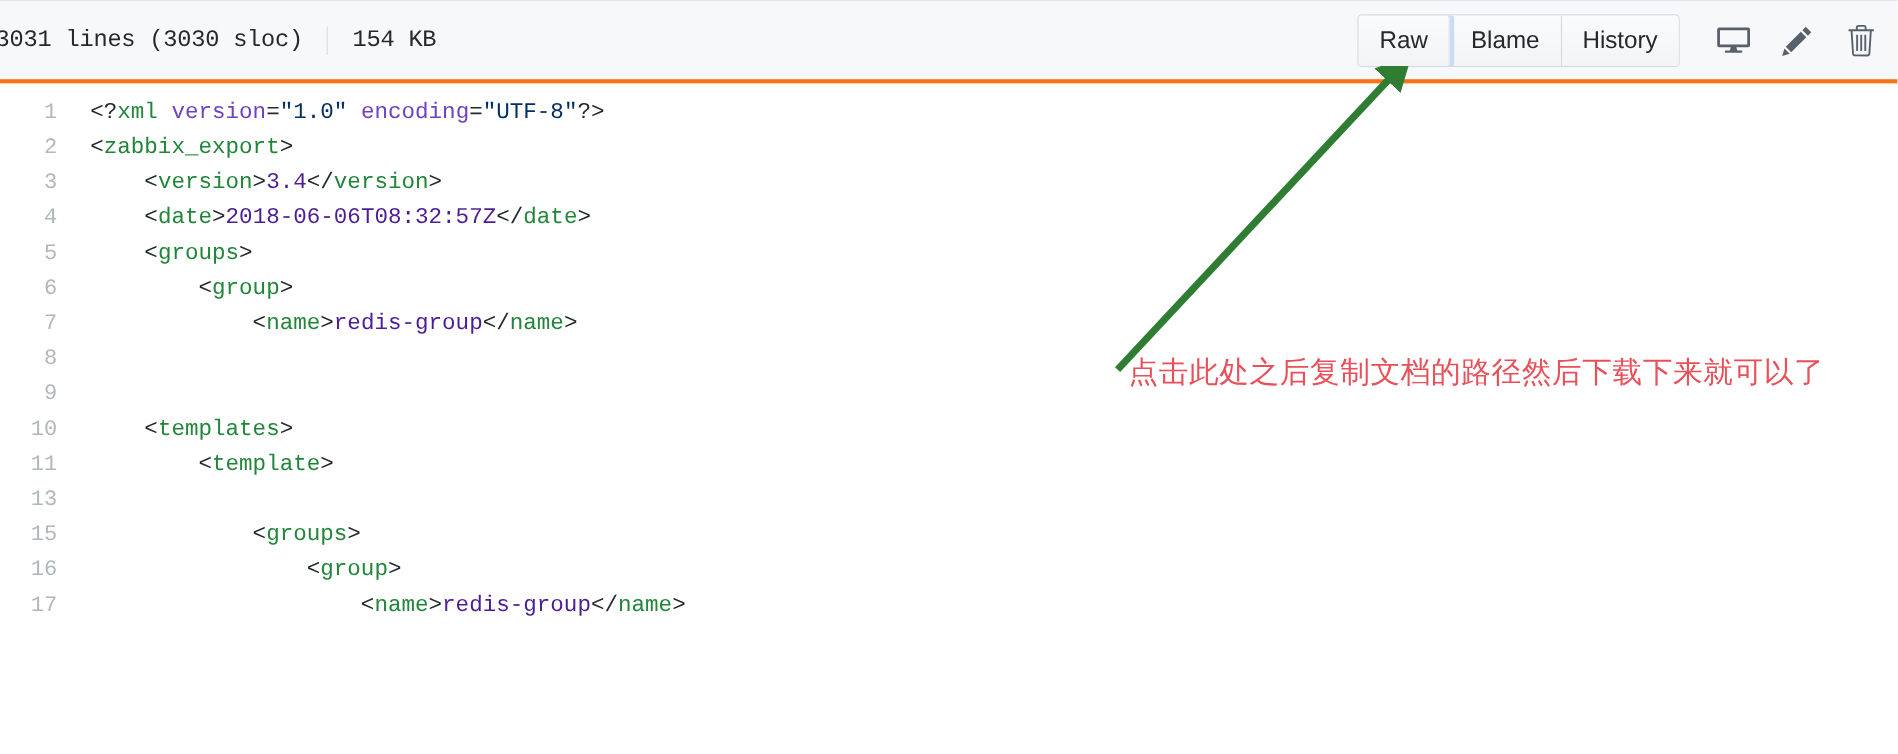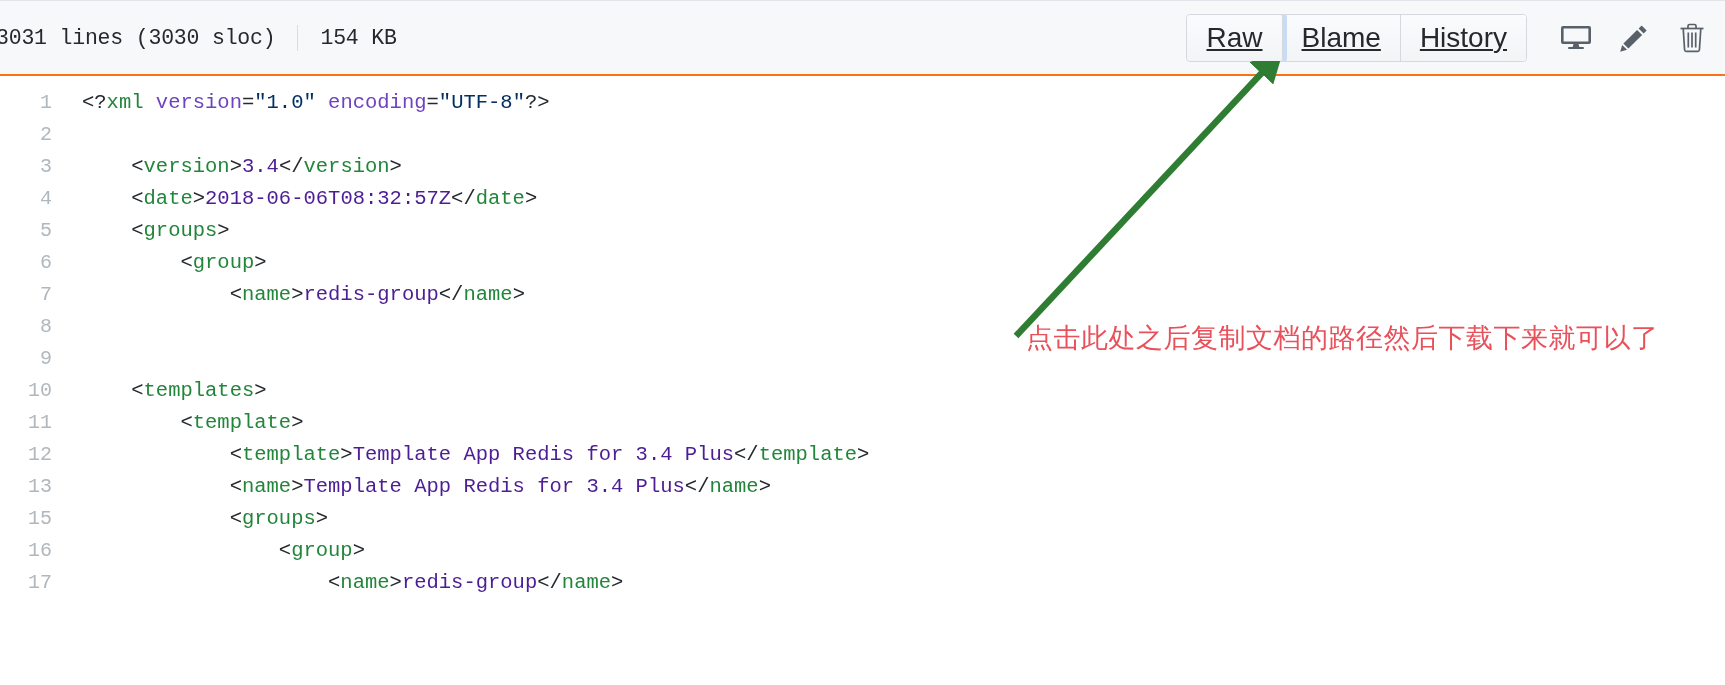--- a/index.html
+++ b/index.html
@@ -15,21 +15,21 @@
     position: relative;
   }
 
   
   .file-header {
     position: relative;
     height: 76px;
     box-sizing: border-box;
     background: #f6f8fa;
     border-top: 1px solid #e1e4e8;
-    border-bottom: 2px solid #f97316;
+    border-bottom: 4px solid #f97316;
     display: flex;
     padding: 0 18px 0 0;
     gap: 44px;
   }
   .file-meta {
     display: flex;
     align-items: center;
     font-family: "Liberation Mono", "DejaVu Sans Mono", monospace;
     font-size: 21.5px;
     color: #24292e;
@@ -61,28 +61,27 @@
     overflow: hidden;
     background: #fff;
     height: 46px;
   }
   .btn {
     display: flex;
     align-items: center;
     justify-content: center;
     padding: 0 19px;
     font-family: "Liberation Sans", sans-serif;
-    font-size: 28px;
+    font-size: 22px;
     color: #24292e;
     background: linear-gradient(#fafbfc, #f3f4f6);
     border-right: 1px solid #d5d9de;
     cursor: pointer;
     user-select: none;
     line-height: 1;
-    text-decoration: underline;
   }
   .btn:last-child { border-right: none; }
   .btn.focused {
     box-shadow: 0 0 0 4px #c8ddf5;
     border-radius: 3px;
     position: relative;
     z-index: 3;
   }
 
   
@@ -204,32 +203,31 @@
           <path d="M4.2 5.5 L5.6 27 A1.6 1.6 0 0 0 7.2 28.4 H18.8 A1.6 1.6 0 0 0 20.4 27 L21.8 5.5"></path>
           <path d="M9.3 9.6 V24.4 M13 9.6 V24.4 M16.7 9.6 V24.4"></path>
         </svg>
       </div>
     </div>
   </div>
 </div>
 
 <div class="code-area" id="code-area">
     <div class="code-row"><span class="ln">1</span><span class="lc"><span class="punc">&lt;?</span><span class="tag">xml</span><span class="txt"> </span><span class="attr">version</span><span class="punc">=</span><span class="str">"1.0"</span><span class="txt"> </span><span class="attr">encoding</span><span class="punc">=</span><span class="str">"UTF-8"</span><span class="punc">?&gt;</span></span></div>
-    <div class="code-row"><span class="ln">2</span></div>
+    <div class="code-row"><span class="ln">2</span><span class="lc"><span class="punc">&lt;</span><span class="tag">zabbix_export</span><span class="punc">&gt;</span></span></div>
     <div class="code-row"><span class="ln">3</span><span class="lc"><span class="txt">    </span><span class="punc">&lt;</span><span class="tag">version</span><span class="punc">&gt;</span><span class="txt">3.4</span><span class="punc">&lt;/</span><span class="tag">version</span><span class="punc">&gt;</span></span></div>
     <div class="code-row"><span class="ln">4</span><span class="lc"><span class="txt">    </span><span class="punc">&lt;</span><span class="tag">date</span><span class="punc">&gt;</span><span class="txt">2018-06-06T08:32:57Z</span><span class="punc">&lt;/</span><span class="tag">date</span><span class="punc">&gt;</span></span></div>
     <div class="code-row"><span class="ln">5</span><span class="lc"><span class="txt">    </span><span class="punc">&lt;</span><span class="tag">groups</span><span class="punc">&gt;</span></span></div>
     <div class="code-row"><span class="ln">6</span><span class="lc"><span class="txt">        </span><span class="punc">&lt;</span><span class="tag">group</span><span class="punc">&gt;</span></span></div>
     <div class="code-row"><span class="ln">7</span><span class="lc"><span class="txt">            </span><span class="punc">&lt;</span><span class="tag">name</span><span class="punc">&gt;</span><span class="txt">redis-group</span><span class="punc">&lt;/</span><span class="tag">name</span><span class="punc">&gt;</span></span></div>
     <div class="code-row"><span class="ln">8</span></div>
     <div class="code-row"><span class="ln">9</span></div>
     <div class="code-row"><span class="ln">10</span><span class="lc"><span class="txt">    </span><span class="punc">&lt;</span><span class="tag">templates</span><span class="punc">&gt;</span></span></div>
     <div class="code-row"><span class="ln">11</span><span class="lc"><span class="txt">        </span><span class="punc">&lt;</span><span class="tag">template</span><span class="punc">&gt;</span></span></div>
-    <div class="code-row"><span class="ln">12</span><span class="lc"><span class="txt">            </span><span class="punc">&lt;</span><span class="tag">template</span><span class="punc">&gt;</span><span class="txt">Template App Redis for 3.4 Plus</span><span class="punc">&lt;/</span><span class="tag">template</span><span class="punc">&gt;</span></span></div>
-    <div class="code-row"><span class="ln">13</span><span class="lc"><span class="txt">            </span><span class="punc">&lt;</span><span class="tag">name</span><span class="punc">&gt;</span><span class="txt">Template App Redis for 3.4 Plus</span><span class="punc">&lt;/</span><span class="tag">name</span><span class="punc">&gt;</span></span></div>
+    <div class="code-row"><span class="ln">13</span></div>
     <div class="code-row"><span class="ln">15</span><span class="lc"><span class="txt">            </span><span class="punc">&lt;</span><span class="tag">groups</span><span class="punc">&gt;</span></span></div>
     <div class="code-row"><span class="ln">16</span><span class="lc"><span class="txt">                </span><span class="punc">&lt;</span><span class="tag">group</span><span class="punc">&gt;</span></span></div>
     <div class="code-row"><span class="ln">17</span><span class="lc"><span class="txt">                    </span><span class="punc">&lt;</span><span class="tag">name</span><span class="punc">&gt;</span><span class="txt">redis-group</span><span class="punc">&lt;/</span><span class="tag">name</span><span class="punc">&gt;</span></span></div>
   </div>
 
 <div class="overlay">
   <svg width="1725" height="685" viewBox="0 0 1725 685" style="position:absolute;left:0;top:0;">
     <defs>
       <marker id="arrowhead" markerWidth="5" markerHeight="5" refX="2.4" refY="2.5" orient="auto" markerUnits="strokeWidth">
         <path d="M0,0 L5,2.5 L0,5 Z" fill="#2e7d32"></path>

